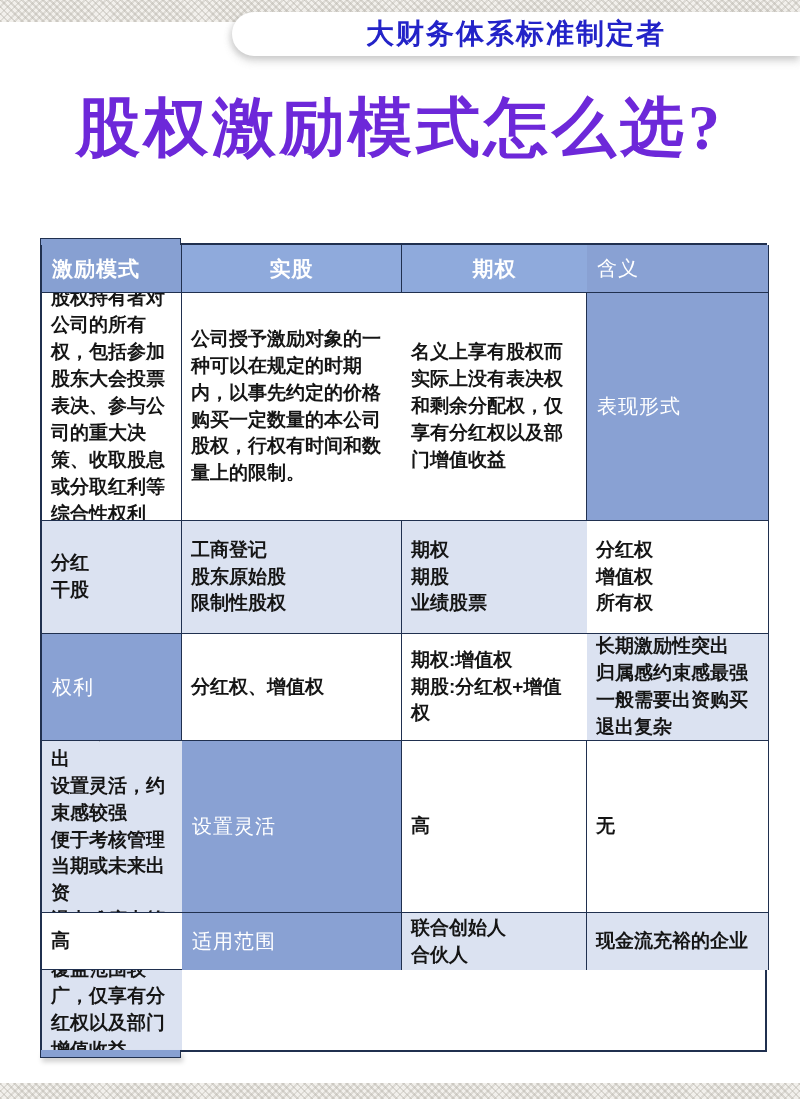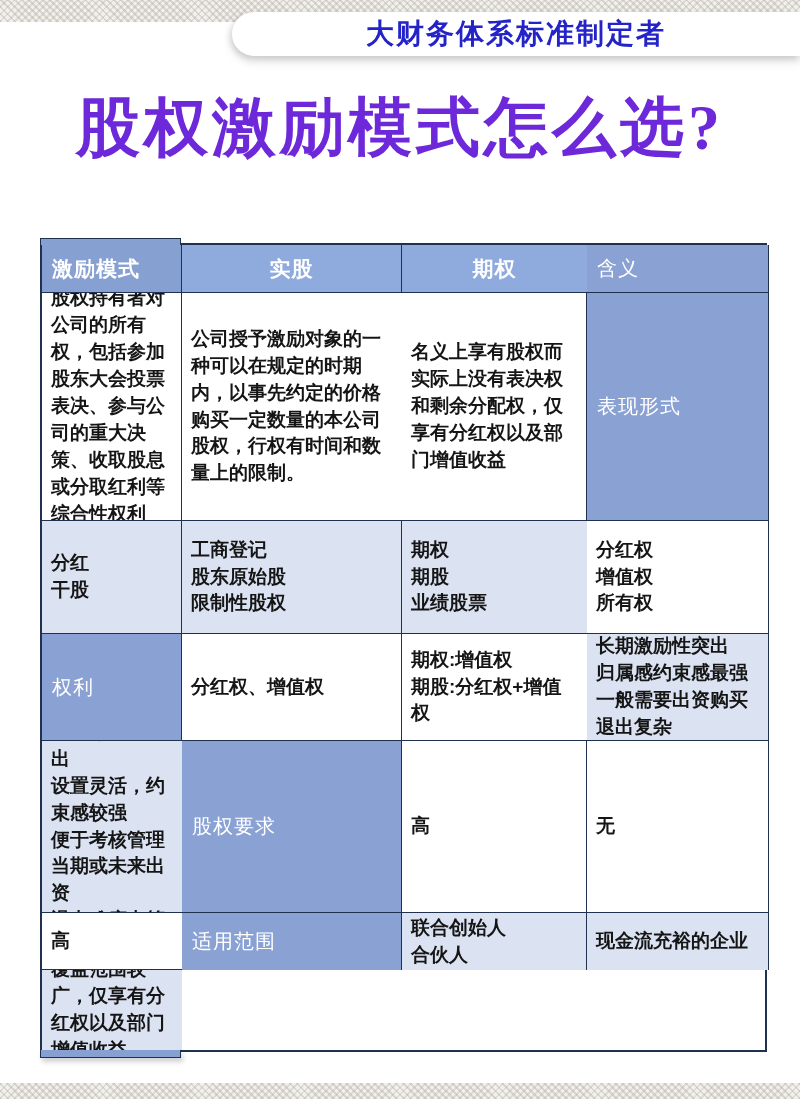--- a/index.html
+++ b/index.html
@@ -121,21 +121,21 @@
     <div class="c dcell row-alt">长期激励性突出
 归属感约束感最强
 一般需要出资购买
 退出复杂</div>
     <div class="c dcell row-alt lastcol">长期激励性突出
 设置灵活，约束感较强
 便于考核管理
 当期或未来出资
 退出难度中等</div>
 
-    <div class="c lcell">股权要求</div>
+    <div class="c lcell">设置灵活</div>
     <div class="c dcell row-plain">高</div>
     <div class="c dcell row-plain">无</div>
     <div class="c dcell row-plain lastcol">高</div>
 
     <div class="c lcell lastrow">适用范围</div>
     <div class="c dcell row-alt lastrow">联合创始人
 合伙人</div>
     <div class="c dcell row-alt lastrow">现金流充裕的企业</div>
     <div class="c dcell row-alt lastrow lastcol">覆盖范围较广，仅享有分红权以及部门增值收益</div>
 

